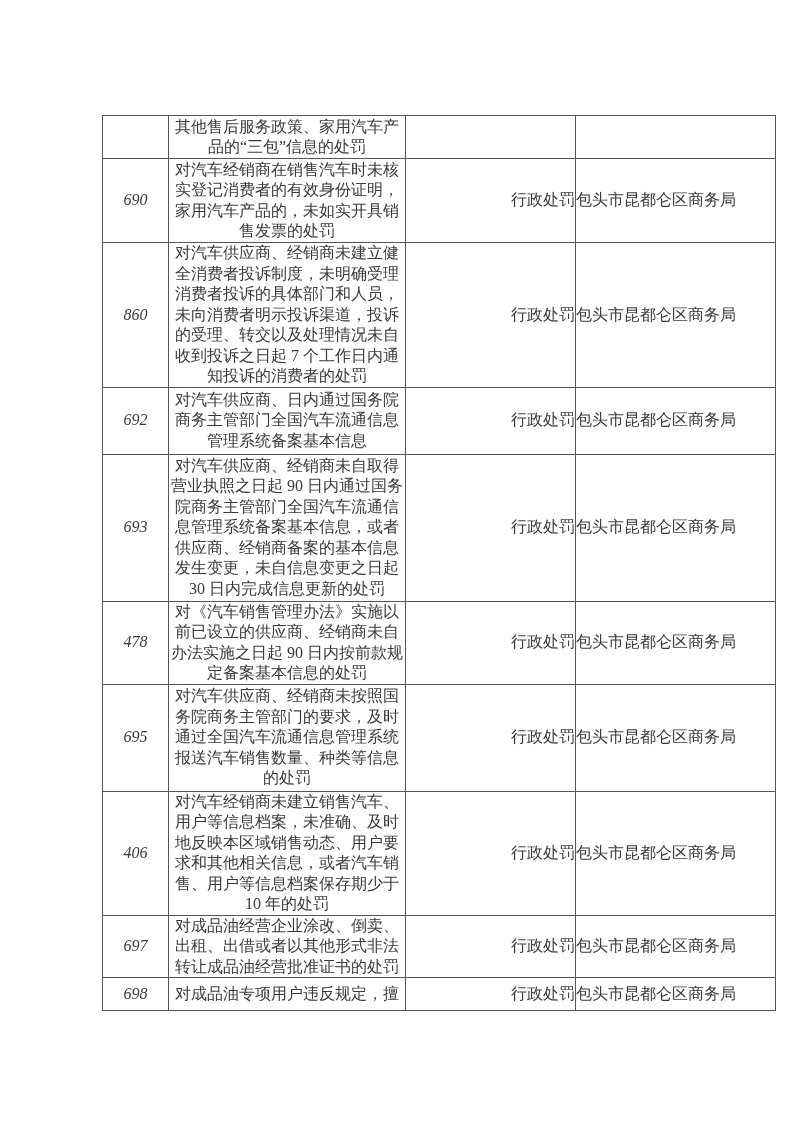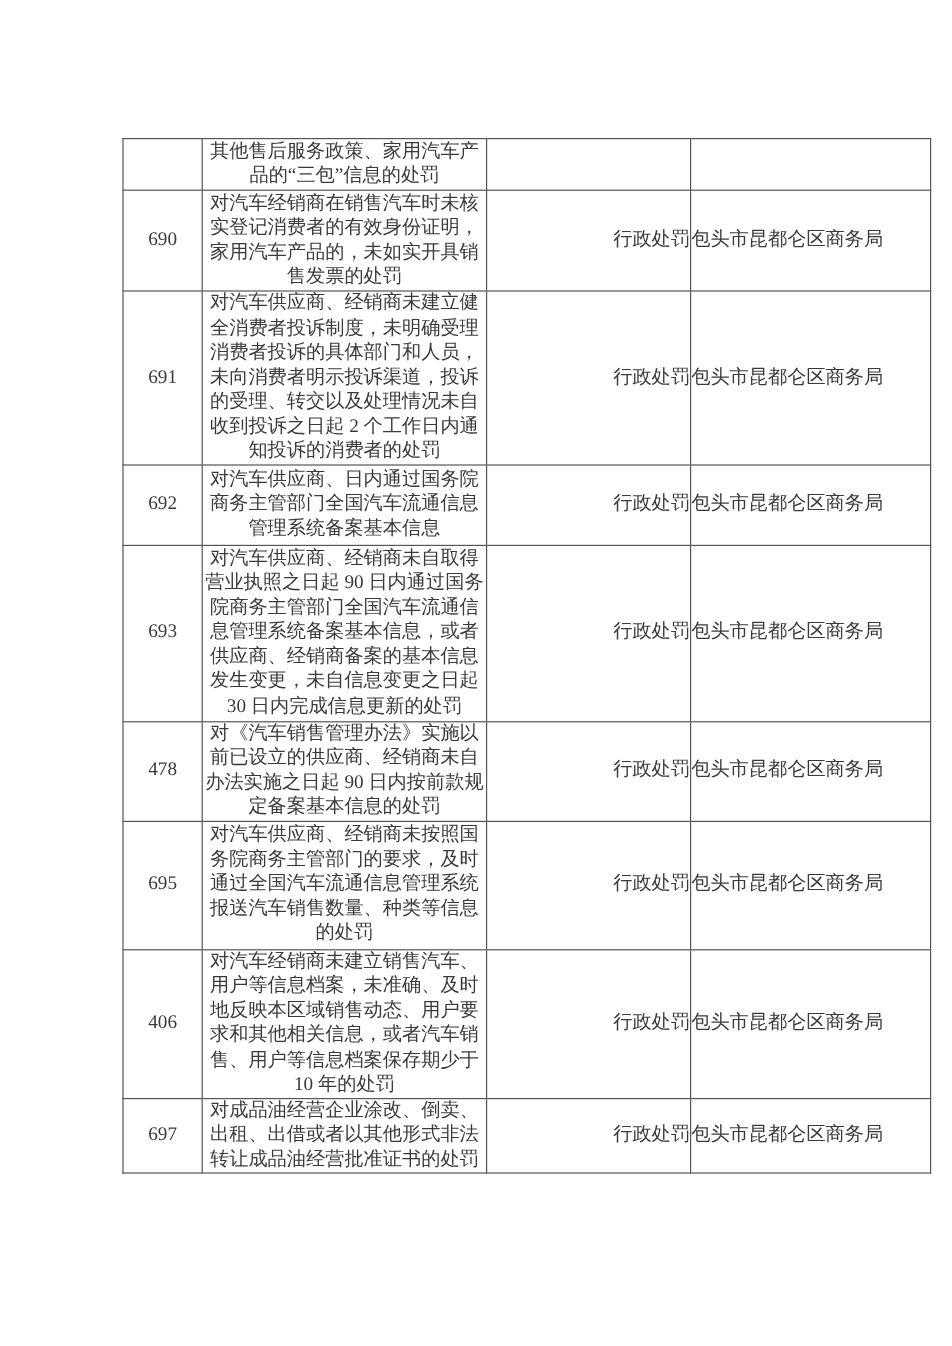--- a/index.html
+++ b/index.html
@@ -28,20 +28,21 @@
     border: 1px solid #565656;
     vertical-align: middle;
     font-size: 16px;
     line-height: 20.5px;
     padding: 0;
     overflow: hidden;
   }
   td.c-no {
     text-align: center;
     font-size: 15px;
+    font-style: italic;
   }
   td.c-desc {
     text-align: center;
     padding: 0 3px;
     margin-top: 32px;
   }
   td.c-type {
     text-align: right;
   }
   td.c-dept {
@@ -66,22 +67,22 @@
         <td class="c-type"></td>
         <td class="c-dept"></td>
       </tr>
       <tr style="height:84px">
         <td class="c-no">690</td>
         <td class="c-desc">对汽车经销商在销售汽车时未核实登记消费者的有效身份证明，家用汽车产品的，未如实开具销售发票的处罚</td>
         <td class="c-type">行政处罚</td>
         <td class="c-dept">包头市昆都仑区商务局</td>
       </tr>
       <tr style="height:144px">
-        <td class="c-no">691</td>
-        <td class="c-desc">对汽车供应商、经销商未建立健全消费者投诉制度，未明确受理消费者投诉的具体部门和人员，未向消费者明示投诉渠道，投诉的受理、转交以及处理情况未自收到投诉之日起 2 个工作日内通知投诉的消费者的处罚</td>
+        <td class="c-no">860</td>
+        <td class="c-desc">对汽车供应商、经销商未建立健全消费者投诉制度，未明确受理消费者投诉的具体部门和人员，未向消费者明示投诉渠道，投诉的受理、转交以及处理情况未自收到投诉之日起 7 个工作日内通知投诉的消费者的处罚</td>
         <td class="c-type">行政处罚</td>
         <td class="c-dept">包头市昆都仑区商务局</td>
       </tr>
       <tr style="height:67px">
         <td class="c-no">692</td>
         <td class="c-desc">对汽车供应商、日内通过国务院商务主管部门全国汽车流通信息管理系统备案基本信息</td>
         <td class="c-type">行政处罚</td>
         <td class="c-dept">包头市昆都仑区商务局</td>
       </tr>
       <tr style="height:147px">
@@ -107,15 +108,21 @@
         <td class="c-desc">对汽车经销商未建立销售汽车、用户等信息档案，未准确、及时地反映本区域销售动态、用户要求和其他相关信息，或者汽车销售、用户等信息档案保存期少于 10 年的处罚</td>
         <td class="c-type">行政处罚</td>
         <td class="c-dept">包头市昆都仑区商务局</td>
       </tr>
       <tr style="height:62px">
         <td class="c-no">697</td>
         <td class="c-desc">对成品油经营企业涂改、倒卖、出租、出借或者以其他形式非法转让成品油经营批准证书的处罚</td>
         <td class="c-type">行政处罚</td>
         <td class="c-dept">包头市昆都仑区商务局</td>
       </tr>
+      <tr style="height:33px">
+        <td class="c-no">698</td>
+        <td class="c-desc">对成品油专项用户违反规定，擅</td>
+        <td class="c-type">行政处罚</td>
+        <td class="c-dept">包头市昆都仑区商务局</td>
+      </tr>
     </tbody>
   </table>
 </div>
 
 </body></html>

